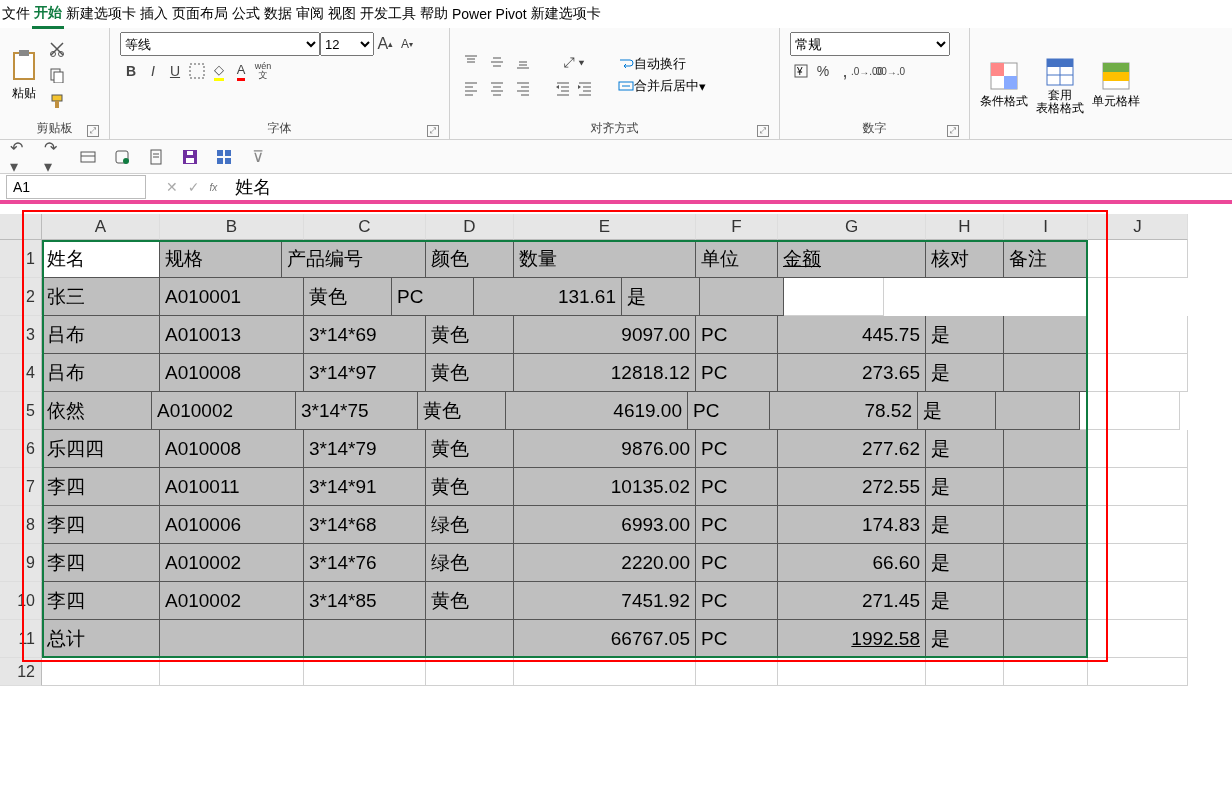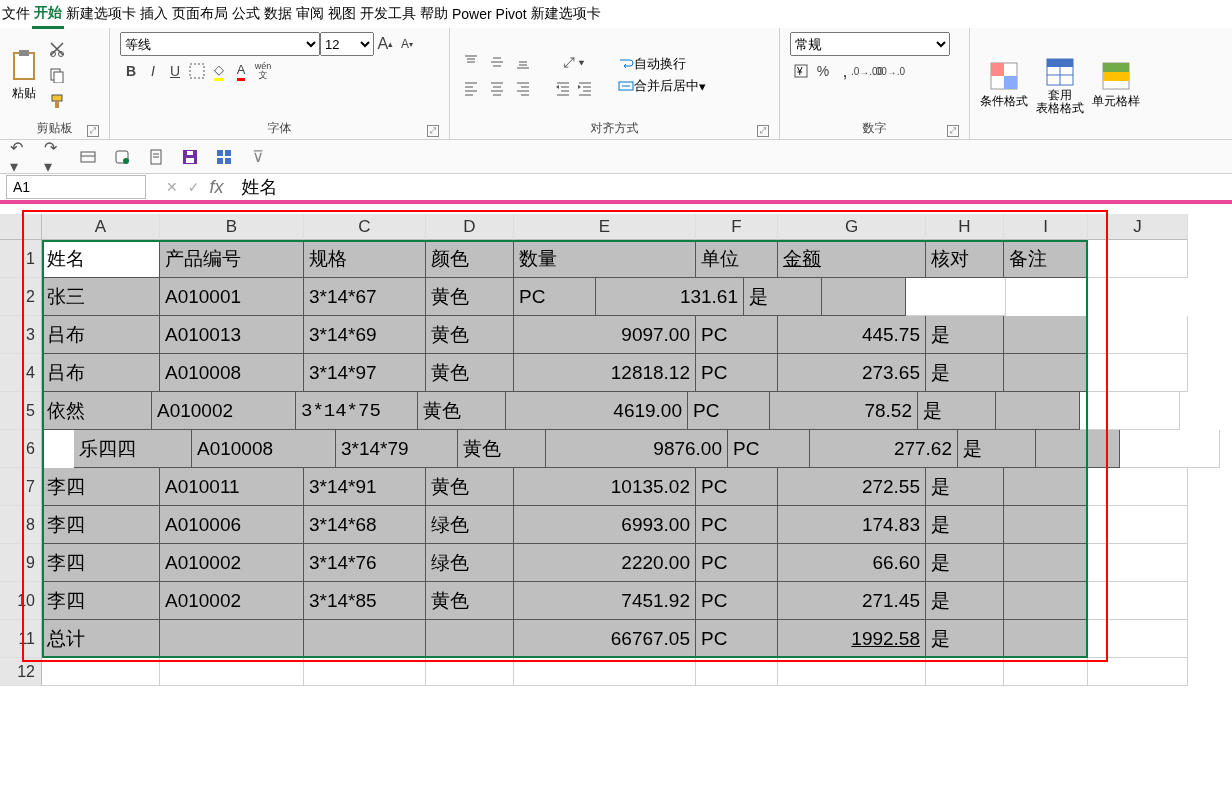--- a/index.html
+++ b/index.html
@@ -36,21 +36,21 @@
 
 .num-combo { width: 160px; height: 24px; }
 
 
 .qat { display: flex; align-items: center; gap: 14px; height: 34px; padding: 0 10px; border-bottom: 1px solid #d0d0d0; background: #fafafa; }
 .qat .qbtn { width: 20px; height: 20px; display: inline-flex; align-items: center; justify-content: center; cursor: pointer; color: #555; }
 
 
 .fbar { display: flex; align-items: center; height: 30px; border-bottom: 4px solid #ec4899; }
 .name-box { width: 140px; height: 24px; border: 1px solid #bbb; margin-left: 6px; padding: 0 6px; font-size: 14px; }
-.fbar .fx { margin: 0 10px; font-style: italic; color: #777; font-size: 18px; }
+.fbar .fx { margin: 0 10px; font-style: italic; color: #777; font-size: 10px; }
 .fbar .fx-controls { display: flex; gap: 10px; color: #aaa; margin-left: 20px; font-size: 14px; }
 .formula-input { flex: 1; border: none; height: 24px; padding: 0 8px; font-size: 18px; outline: none; }
 
 
 .grid-wrap { position: relative; padding-top: 10px; }
 .col-headers { display: flex; margin-left: 42px; }
 .col-headers .ch { text-align: center; font-size: 17px; color: #333; border-right: 1px solid #ddd; border-bottom: 1px solid #bbb; background: #e6e6e6; height: 26px; line-height: 26px; }
 .grid-body { display: flex; }
 .row-headers { width: 42px; }
 .row-headers .rh { height: 38px; line-height: 38px; text-align: right; padding-right: 6px; font-size: 16px; color: #333; border-bottom: 1px solid #ddd; border-right: 1px solid #bbb; background: #e6e6e6; }
@@ -342,34 +342,33 @@
         <div class="rh">7</div>
         <div class="rh">8</div>
         <div class="rh">9</div>
         <div class="rh">10</div>
         <div class="rh">11</div>
         <div class="rh last">12</div>
       </div>
     <div class="cells" id="cells">
         <div class="row">
           <div class="cell sel a1" style="width: 118px;">姓名</div>
+          <div class="cell sel" style="width: 122px;">规格</div>
           <div class="cell sel" style="width: 144px;">产品编号</div>
-          <div class="cell sel" style="width: 122px;">规格</div>
           <div class="cell sel" style="width: 88px;">颜色</div>
           <div class="cell sel" style="width: 182px;">数量</div>
           <div class="cell sel" style="width: 82px;">单位</div>
           <div class="cell sel" style="width: 148px; text-decoration: underline;">金额</div>
           <div class="cell sel" style="width: 78px;">核对</div>
           <div class="cell sel" style="width: 84px;">备注</div>
           <div class="cell" style="width: 100px;"></div>
         </div>
         <div class="row">
           <div class="cell sel" style="width: 118px;">张三</div>
           <div class="cell sel" style="width: 144px;">A010001</div>
-          <div class="cell sel" style="width: 122px;">3*14*67</div>
           <div class="cell sel" style="width: 88px;">黄色</div>
           <div class="cell sel" style="width: 82px;">PC</div>
           <div class="cell sel num" style="width: 148px;">131.61</div>
           <div class="cell sel" style="width: 78px;">是</div>
           <div class="cell sel" style="width: 84px;"></div>
           <div class="cell" style="width: 100px;"></div>
         </div>
         <div class="row">
           <div class="cell sel" style="width: 118px;">吕布</div>
           <div class="cell sel" style="width: 144px;">A010013</div>
@@ -390,31 +389,31 @@
           <div class="cell sel num" style="width: 182px;">12818.12</div>
           <div class="cell sel" style="width: 82px;">PC</div>
           <div class="cell sel num" style="width: 148px;">273.65</div>
           <div class="cell sel" style="width: 78px;">是</div>
           <div class="cell sel" style="width: 84px;"></div>
           <div class="cell" style="width: 100px;"></div>
         </div>
         <div class="row">
           <div class="cell sel" style="width: 110px;">依然</div>
           <div class="cell sel" style="width: 144px;">A010002</div>
-          <div class="cell sel" style="width: 122px; font-family: Liberation Mono, monospace;">3*14*75</div>
+          <div class="cell sel" style="width: 122px;">3*14*75</div>
           <div class="cell sel" style="width: 88px;">黄色</div>
           <div class="cell sel num" style="width: 182px;">4619.00</div>
           <div class="cell sel" style="width: 82px;">PC</div>
           <div class="cell sel num" style="width: 148px;">78.52</div>
           <div class="cell sel" style="width: 78px;">是</div>
           <div class="cell sel" style="width: 84px;"></div>
           <div class="cell" style="width: 100px;"></div>
         </div>
         <div class="row">
-          <div class="cell sel" style="width: 118px; margin-left: 32px;">乐四四</div>
+          <div class="cell sel" style="width: 118px;">乐四四</div>
           <div class="cell sel" style="width: 144px;">A010008</div>
           <div class="cell sel" style="width: 122px;">3*14*79</div>
           <div class="cell sel" style="width: 88px;">黄色</div>
           <div class="cell sel num" style="width: 182px;">9876.00</div>
           <div class="cell sel" style="width: 82px;">PC</div>
           <div class="cell sel num" style="width: 148px;">277.62</div>
           <div class="cell sel" style="width: 78px;">是</div>
           <div class="cell sel" style="width: 84px;"></div>
           <div class="cell" style="width: 100px;"></div>
         </div>

